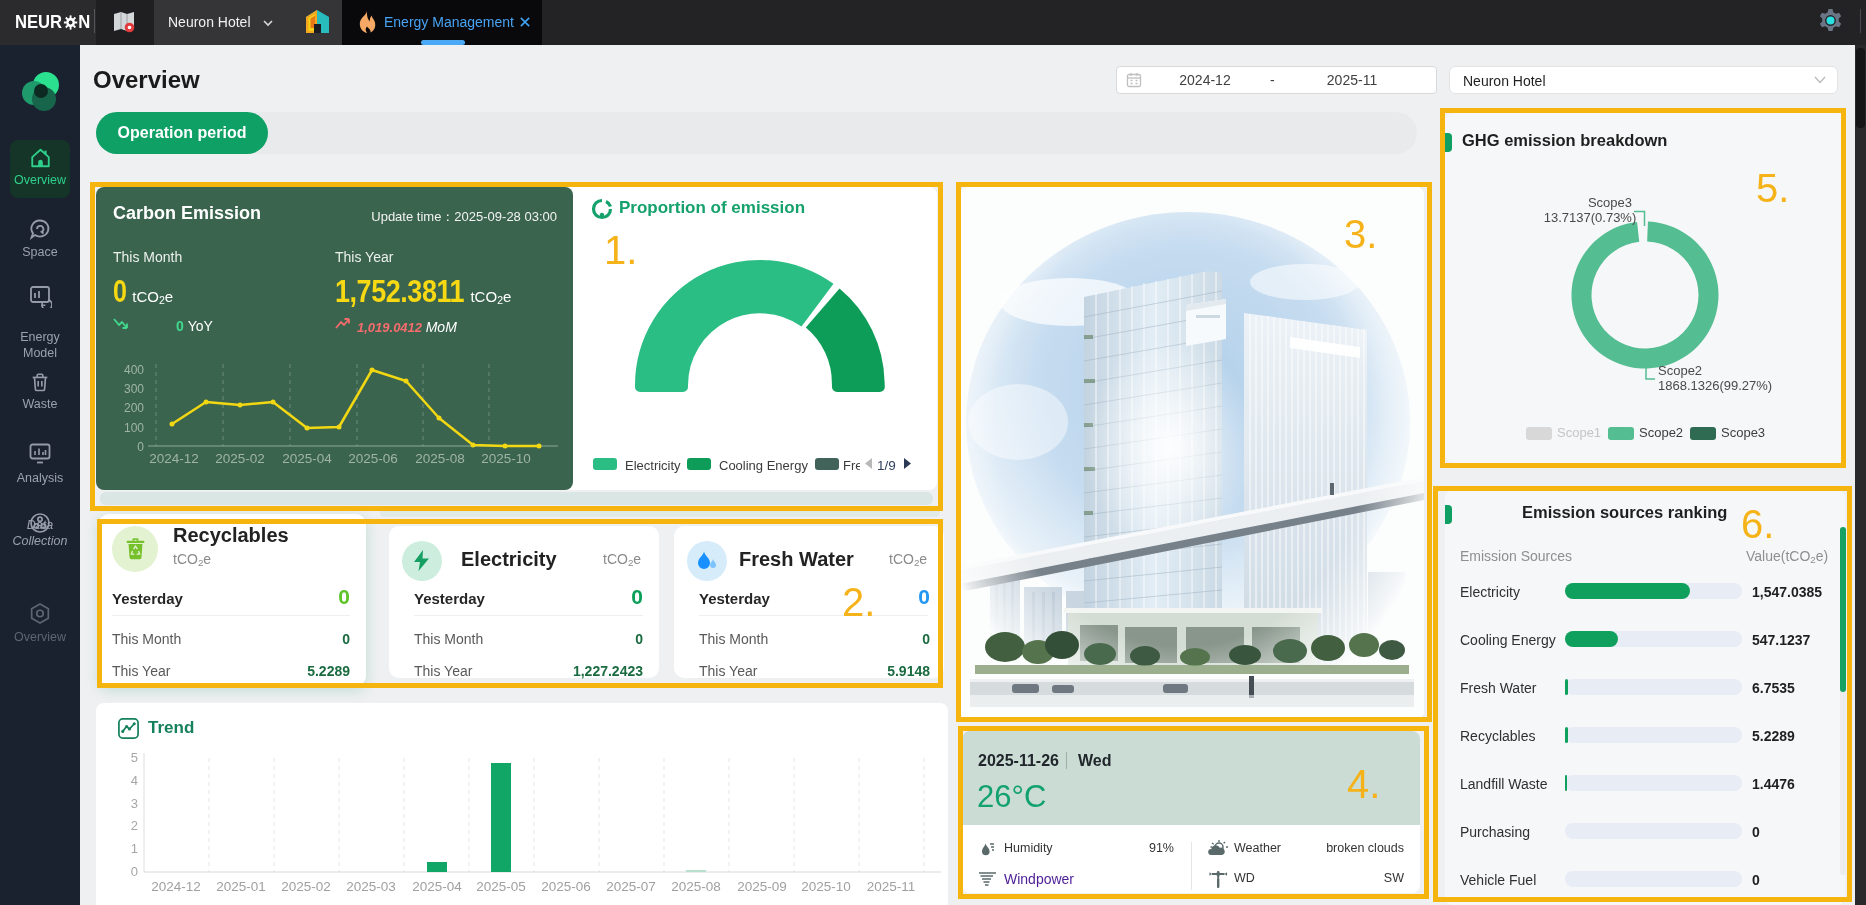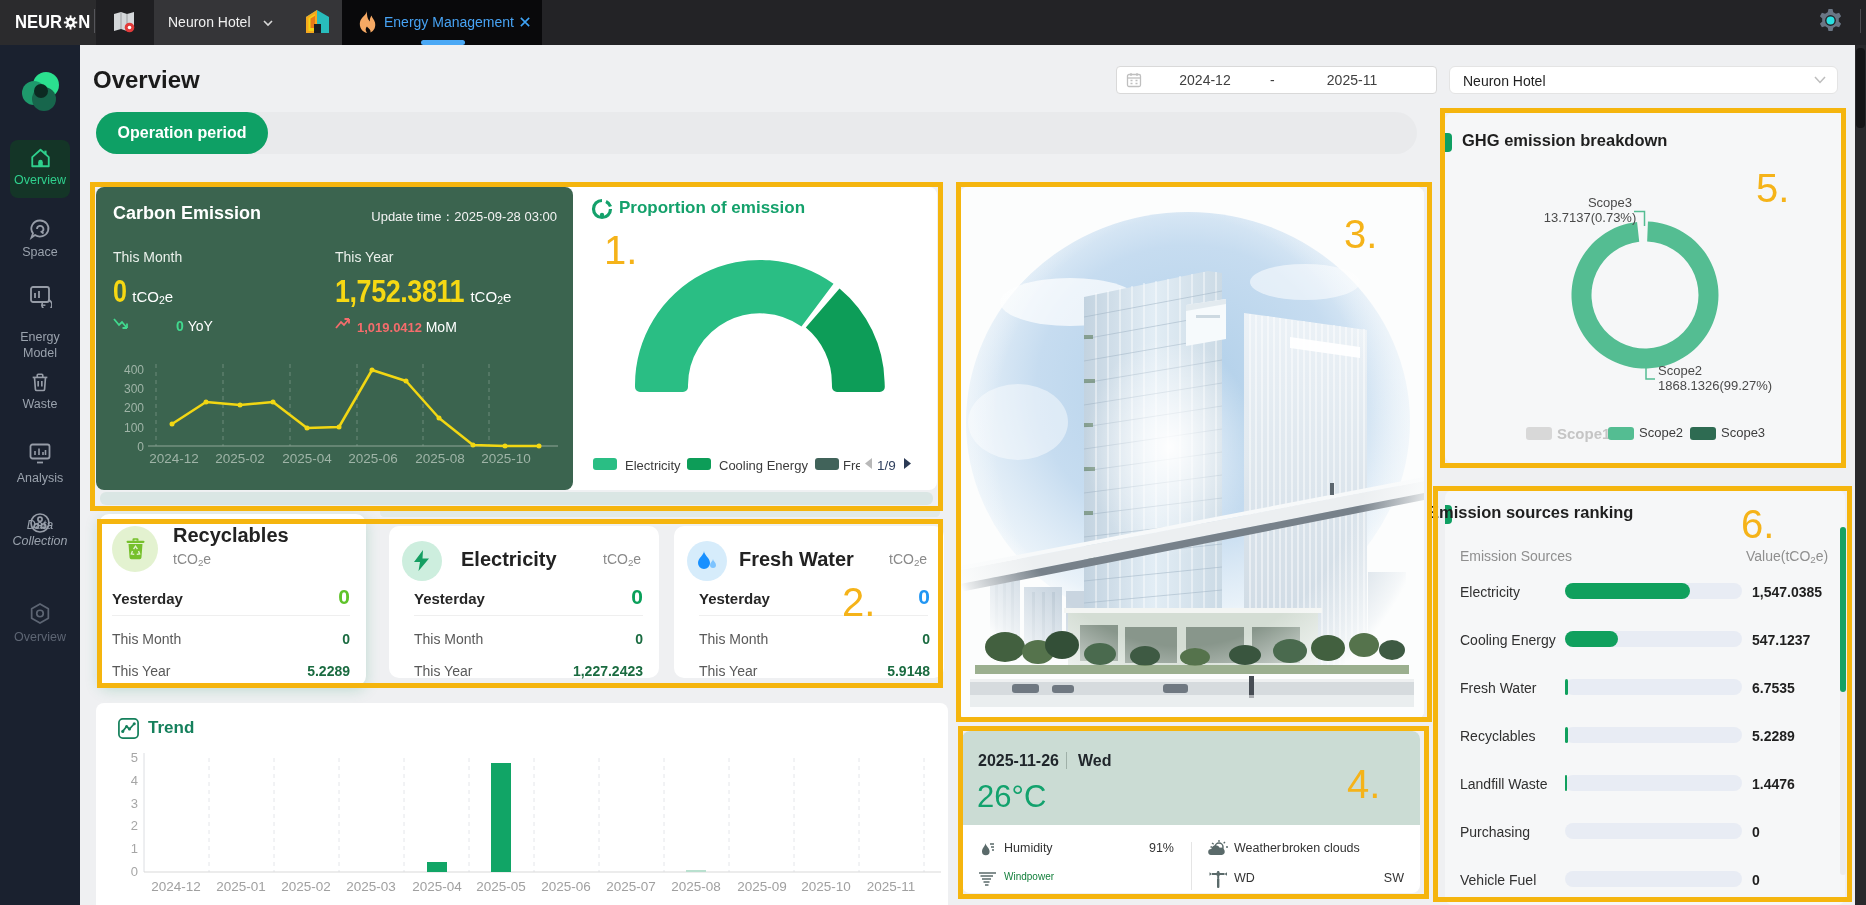--- a/index.html
+++ b/index.html
@@ -185,21 +185,21 @@
     </div>
   <svg class="abs" style="left:113px;top:317px;" width="18" height="14" viewBox="0 0 18 14">
       <path d="M1 2 L6 8 L9 5 L14 11" stroke="#41d98e" stroke-width="1.8" fill="none"></path>
       <path d="M14 11 L14 6.5 M14 11 L9.5 11" stroke="#41d98e" stroke-width="1.8"></path>
     </svg>
   <div class="abs" style="left:136px;top:318px;font-size:14px;color:#41d98e;font-weight:bold;margin-left:40px;">0 <span style="color:#fff;font-weight:normal;">YoY</span></div>
   <svg class="abs" style="left:335px;top:317px;" width="18" height="14" viewBox="0 0 18 14">
       <path d="M1 11 L6 5 L9 8 L14 2" stroke="#f56c6c" stroke-width="1.8" fill="none"></path>
       <path d="M14 2 L14 6.5 M14 2 L9.5 2" stroke="#f56c6c" stroke-width="1.8"></path>
     </svg>
-  <div class="abs" style="left:357px;top:319px;font-size:13px;color:#f56c6c;font-weight:bold;">1,019.0412 <span style="color:#fff;font-weight:normal;font-size:14px;">MoM</span></div>
+  <div class="abs" style="left:357px;top:319px;font-size:13px;color:#f56c6c;font-weight:bold;font-style:italic;">1,019.0412 <span style="color:#fff;font-weight:normal;font-size:14px;">MoM</span></div>
 
   <svg class="abs" style="left:96px;top:360px;" width="477px" height="104" viewBox="0 0 477 104">
     <g font-size="12" fill="#9fb4a7" text-anchor="end">
       <text x="48" y="14">400</text>
         <text x="48" y="33">300</text>
         <text x="48" y="52">200</text>
         <text x="48" y="72">100</text>
         <text x="48" y="91">0</text>
     </g>
     <g stroke="#6d8a7a" stroke-width="1" stroke-dasharray="4 4">
@@ -554,35 +554,35 @@
     <div class="abs" style="left:110px;top:110px;width:102px;text-align:right;font-size:12.5px;color:#333;">91%</div>
     <svg class="abs" style="left:16px;top:140px;" width="19" height="17" viewBox="0 0 19 17">
         <g stroke="#5a6a6a" stroke-width="1.7">
           <line x1="1" y1="2" x2="18" y2="2"></line>
           <line x1="2.5" y1="5" x2="15" y2="5"></line>
           <line x1="4" y1="8" x2="13" y2="8"></line>
           <line x1="5.5" y1="11" x2="11.5" y2="11"></line>
           <line x1="7" y1="14" x2="10.5" y2="14"></line>
         </g>
       </svg>
-    <div class="abs" style="left:42px;top:140px;font-size:10px;color:#15803d;">Windpower</div>
+    <div class="abs" style="left:42px;top:140px;font-size:14px;color:#4c1d95;">Windpower</div>
     <div class="abs" style="left:110px;top:140px;width:102px;text-align:left;font-size:15px;color:#333;margin-top:28px;">Light breeze</div>
     <svg class="abs" style="left:245px;top:108px;" width="22" height="20" viewBox="0 0 22 20">
         <circle cx="12" cy="8" r="4" fill="none" stroke="#5a6a6a" stroke-width="1.5"></circle>
         <g stroke="#5a6a6a" stroke-width="1.3">
           <line x1="12" y1="1" x2="12" y2="3"></line>
           <line x1="18" y1="3" x2="16.7" y2="4.3"></line>
           <line x1="21" y1="8" x2="19" y2="8"></line>
           <line x1="5" y1="4" x2="6.7" y2="5.3"></line>
           <line x1="3.5" y1="8" x2="5" y2="8"></line>
         </g>
         <path d="M4 16 a3 3 0 0 1 0.4-6 a4.4 4.4 0 0 1 8.4-1.2 A3.6 3.6 0 0 1 15 16 Z" fill="#5a6a6a"></path>
       </svg>
     <div class="abs" style="left:272px;top:110px;font-size:12.5px;color:#333;">Weather</div>
-    <div class="abs" style="left:320px;top:110px;width:122px;text-align:left;font-size:12.5px;color:#333;">broken clouds</div>
+    <div class="abs" style="left:320px;top:110px;width:122px;text-align:right;font-size:12.5px;color:#333;">broken clouds</div>
     <svg class="abs" style="left:246px;top:138px;" width="20" height="20" viewBox="0 0 20 20">
         <g fill="#5a6a6a">
           <rect x="9" y="9" width="2.4" height="10" rx="1"></rect>
           <path d="M10.2 2 L10.2 9 M4 5 L16.5 5" stroke="#5a6a6a" stroke-width="2"></path>
           <path d="M4 5 L1.5 3.2 L1.5 6.8 Z"></path>
           <path d="M16.5 5 L19 3.2 L19 6.8 Z"></path>
           <circle cx="10.2" cy="5" r="2.1"></circle>
         </g>
       </svg>
     <div class="abs" style="left:272px;top:140px;font-size:12.5px;color:#333;">WD</div>
@@ -599,29 +599,29 @@
   <div class="abs" style="left:1530px;top:210px;width:120px;text-align:center;font-size:13px;color:#4a4a4a;">13.7137(0.73%)</div>
   <svg class="abs" style="left:1634px;top:210px;" width="14" height="17" viewBox="0 0 14 17">
       <path d="M0 1.5 L10.5 1.5 L10.5 16" stroke="#54bd92" stroke-width="1.5" fill="none"></path>
     </svg>
   <svg class="abs" style="left:1644px;top:364px;" width="12" height="18" viewBox="0 0 12 18">
       <path d="M2 0 L2 15 L11 15" stroke="#54bd92" stroke-width="1.5" fill="none"></path>
     </svg>
   <div class="abs" style="left:1658px;top:363px;font-size:13px;color:#4a4a4a;">Scope2</div>
   <div class="abs" style="left:1658px;top:378px;font-size:13px;color:#4a4a4a;">1868.1326(99.27%)</div>
   <div class="abs" style="left:1526px;top:427px;width:26px;height:13px;background:#d8d8d8;border-radius:3px;"></div>
-  <div class="abs" style="left:1557px;top:425px;font-size:15px;color:#c5c5c5;font-weight:bold;">Scope1</div>
+  <div class="abs" style="left:1557px;top:425px;font-size:13px;color:#c5c5c5;">Scope1</div>
   <div class="abs" style="left:1608px;top:427px;width:26px;height:13px;background:#54bd92;border-radius:3px;"></div>
   <div class="abs" style="left:1639px;top:425px;font-size:13px;color:#3d3d3d;">Scope2</div>
   <div class="abs" style="left:1690px;top:427px;width:26px;height:13px;background:#2e6b52;border-radius:3px;"></div>
   <div class="abs" style="left:1721px;top:425px;font-size:13px;color:#3d3d3d;">Scope3</div>
 
   <div class="card" style="left:1445px;top:490px;width:400px;height:415px;background:#f6f7f8;"></div>
   <div class="abs" style="left:1445px;top:505px;width:7px;height:19px;background:#0f9f62;border-radius:0 4px 4px 0;"></div>
-  <div class="abs bold" style="left:1428px;top:503px;font-size:16.5px;color:#1f1f1f;">Emission sources ranking</div>
+  <div class="abs bold" style="left:1522px;top:503px;font-size:16.5px;color:#1f1f1f;">Emission sources ranking</div>
   <div class="abs" style="left:1460px;top:548px;font-size:14px;color:#8f8f8f;">Emission Sources</div>
   <div class="abs" style="left:1746px;top:548px;font-size:14px;color:#8f8f8f;">Value(tCO<sub>2</sub>e)</div>
   <div class="abs" style="left:1840px;top:527px;width:6px;height:348px;background:#ececec;border-radius:3px;"></div>
   <div class="abs" style="left:1840px;top:527px;width:6px;height:165px;background:#16a163;border-radius:3px;"></div>
   <div class="abs" style="left:1460px;top:584px;font-size:14px;color:#303030;">Electricity</div>
   <div class="abs" style="left:1565px;top:583px;width:177px;height:16px;background:#e8ecf4;border-radius:8px;"></div>
   <div class="abs" style="left:1565px;top:583px;width:125px;height:16px;background:#10a05d;border-radius:8px;"></div>
   <div class="abs bold" style="left:1752px;top:584px;font-size:14px;color:#1f1f1f;">1,547.0385</div>
   <div class="abs" style="left:1460px;top:632px;font-size:14px;color:#303030;">Cooling Energy</div>
   <div class="abs" style="left:1565px;top:631px;width:177px;height:16px;background:#e8ecf4;border-radius:8px;"></div>

